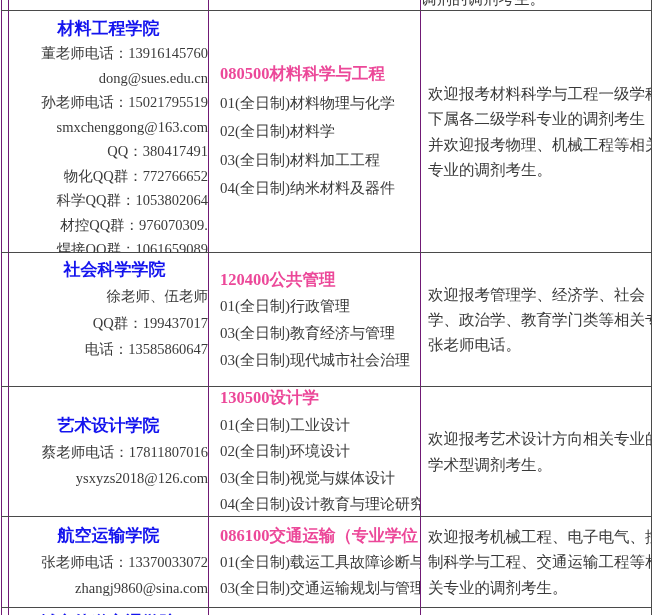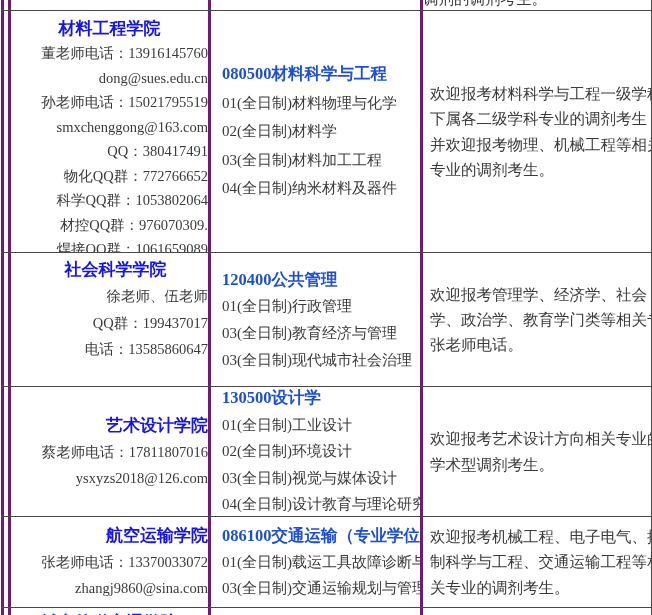--- a/index.html
+++ b/index.html
@@ -4,42 +4,42 @@
 <style>
   html,body{margin:0;padding:0;}
   body{
     width:652px;height:615px;overflow:hidden;background:#ffffff;
     font-family:"Liberation Serif","DejaVu Serif",serif;
     color:#3a3a3a;
   }
   .tbl{position:absolute;left:1px;top:0;width:651px;}
   .row{display:flex;box-sizing:border-box;border-bottom:1px solid #4a4a4a;}
   .row.last{border-bottom:none;}
-  .cell{box-sizing:border-box;border-left:3px solid #701a75;overflow:hidden;position:relative;}
+  .cell{box-sizing:border-box;border-left:1px solid #701a75;overflow:hidden;position:relative;}
   .sliver{width:7px;}
   .c1{width:200px;text-align:center;}
   .c2{width:212px;padding-left:11px;display:flex;flex-direction:column;justify-content:center;}
   .c3{width:232px;padding-left:7px;display:flex;flex-direction:column;justify-content:center;border-right:1px solid #4a4a4a;}
   .r0{height:11px;}
   .r1{height:242px;}
   .r2{height:134px;}
   .r3{height:130px;}
   .r4{height:91px;}
   .r5{height:7px;}
   .college{font-size:17px;font-weight:bold;color:#1414ee;line-height:24px;}
   .contact{font-size:14.5px;line-height:24.5px;white-space:nowrap;text-align:right;}
   .r1 .c1{padding-top:6px;}
   .r2 .c1{padding-top:4px;padding-left:12px;}
   .r2 .c1 .college{line-height:26px;}
   .r2 .c1 .contact{line-height:26.5px;}
   .r2 .c1 .contact.indent{margin-left:60px;margin-top:22px;width:140px;text-align:center;}
   .r3 .c1,.r4 .c1{display:flex;flex-direction:column;justify-content:center;}
-  .r3 .c1 .college,.r4 .c1 .college{line-height:26px;text-align:right;}
+  .r3 .c1 .college,.r4 .c1 .college{line-height:26px;}
   .r3 .c1 .contact,.r4 .c1 .contact{line-height:26px;}
-  .program{font-size:16.5px;font-weight:bold;color:#1d4ed8;white-space:nowrap;}
+  .program{font-size:16.5px;font-weight:bold;color:#ec4899;white-space:nowrap;}
   .major{font-size:15px;white-space:nowrap;}
   .r1 .c2 div{line-height:28.5px;}
   .r2 .c2 div{line-height:27px;}
   .r3 .c2 div{line-height:26.5px;}
   .r4 .c2 div{line-height:26px;}
   .wline{font-size:15.5px;line-height:25.3px;white-space:nowrap;}
   
   .r0 .c3{display:block;}
   .frag-top{position:absolute;top:-14px;left:0;font-size:15.5px;line-height:25px;white-space:nowrap;}
   

